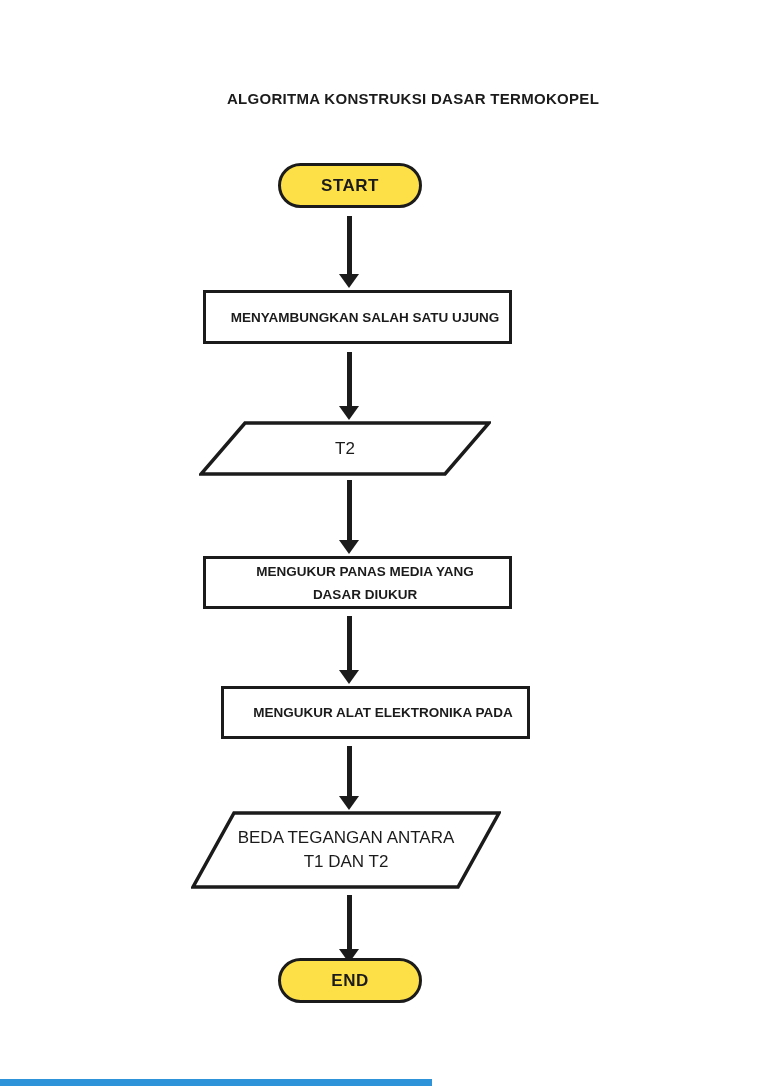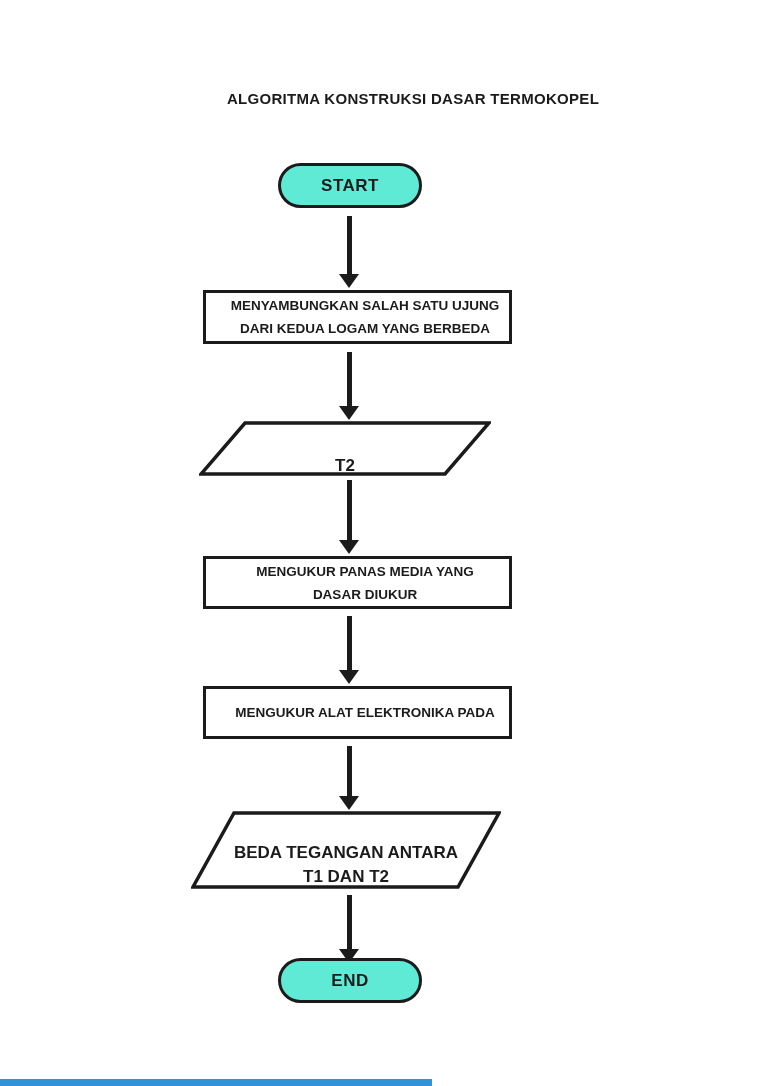--- a/index.html
+++ b/index.html
@@ -16,43 +16,43 @@
     left:0;top:90px;width:768px;text-align:center;
     font-size:15px;font-weight:bold;letter-spacing:.3px;margin-left:29px;
   }
 
   
   .terminator{
     width:138px;height:39px;
     border:3.5px solid #1b1b1b;border-radius:23px;
     display:flex;align-items:center;justify-content:center;
     font-size:17px;font-weight:bold;letter-spacing:.5px;
-    background:#5eead4;
+    background:#fde047;
   }
   .start{left:278px;top:163px;}
   .end{left:278px;top:958px;}
 
   
   .process{
     left:203px;width:288px;
     border:3px solid #1b1b1b;background:#ffffff;
     display:flex;flex-direction:column;align-items:center;justify-content:center;
     text-align:center;font-size:13.5px;font-weight:bold;line-height:23px;padding-left:15px;
   }
   .process-1{top:290px;height:48px;}
   .process-2{top:556px;height:47px;}
-  .process-3{top:686px;height:47px;}
+  .process-3{top:686px;height:47px;margin-left:18px;}
 
   
   .io{background:transparent;}
   .io svg{position:absolute;left:0;top:0;}
   .io .io-text{
     position:absolute;left:0;top:0;width:100%;height:100%;
-    display:flex;flex-direction:column;align-items:center;justify-content:flex-end;
-    text-align:center;font-weight:bold;
+    display:flex;flex-direction:column;align-items:center;justify-content:center;
+    text-align:center;font-weight:normal;
   }
   .io-1{left:199px;top:421px;width:292px;height:55px;}
   .io-1 .io-text{font-size:17px;}
   .io-2{left:191px;top:811px;width:310px;height:78px;}
   .io-2 .io-text{font-size:17px;line-height:24px;}
 
   
   .arrow{width:20px;display:flex;flex-direction:column;align-items:center;}
   .arrow .stem{width:5px;background:#1b1b1b;flex:1;}
   .arrow .head{
@@ -85,21 +85,20 @@
   <span>START</span>
 </div>
 
 <div class="abs arrow a1">
   <div class="stem"></div>
   <div class="head"></div>
 </div>
 
 <div class="abs process process-1">
   <span>MENYAMBUNGKAN SALAH SATU UJUNG</span>
-  <span>DARI KEDUA LOGAM YANG BERBEDA</span>
 </div>
 
 <div class="abs arrow a2">
   <div class="stem"></div>
   <div class="head"></div>
 </div>
 
 <div class="abs io io-1">
   <svg width="292" height="55" viewBox="0 0 292 55">
     <polygon points="46,2 290,2 246,53 2,53" fill="#ffffff" stroke="#1b1b1b" stroke-width="3.5"></polygon>

